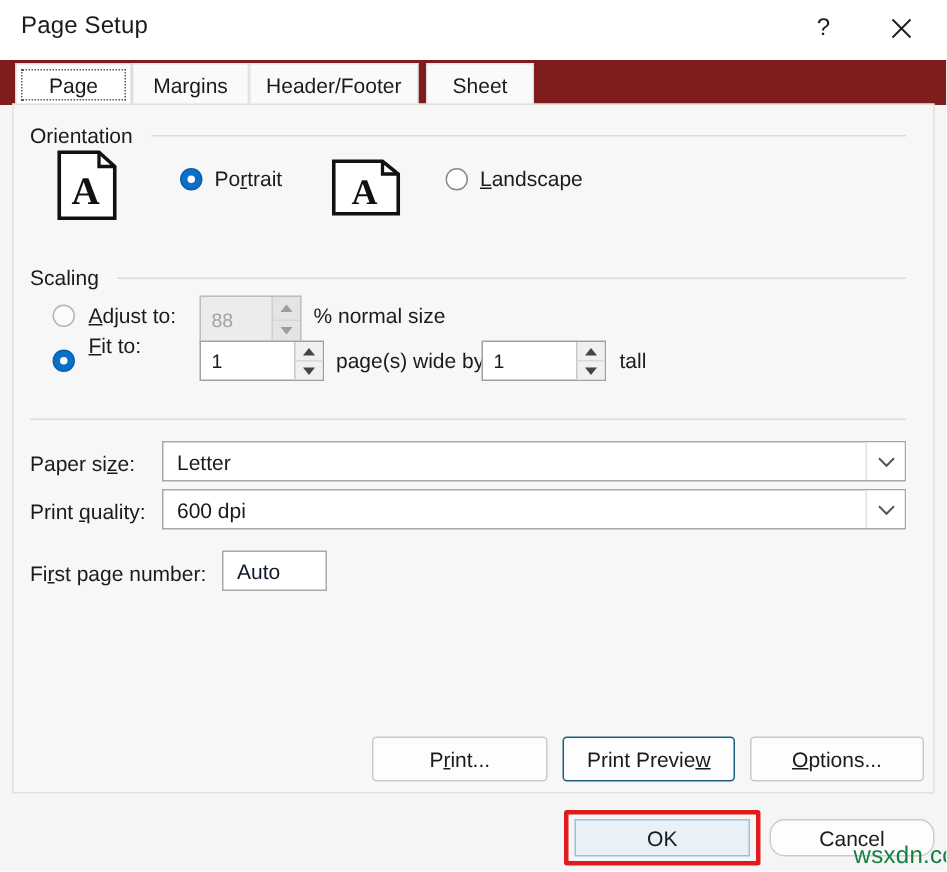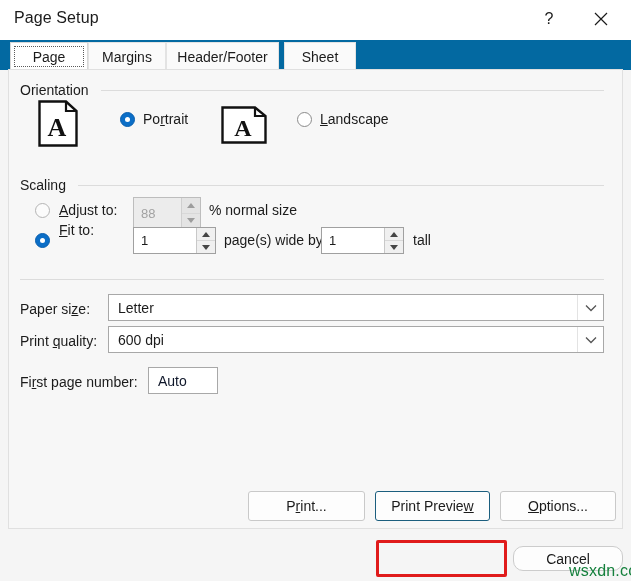--- a/index.html
+++ b/index.html
@@ -36,21 +36,21 @@
     cursor: default;
   }
   .tb-help { left: 531px; font-size: 16px; }
   .tb-close { left: 583px; }
   .tb-close svg { display: block; }
 
   
   .tabstrip {
     position: absolute; left: 0; top: 40px;
     width: 631px; height: 30px;
-    background: #0369a1;
+    background: #7f1d1d;
   }
   .tab {
     position: absolute; top: 2px; height: 28px;
     display: flex; align-items: center; justify-content: center;
     font-size: 14px; color: #1b1b1b;
     background: #ffffff;
     border-left: 1px solid #e3e3e3;
     border-right: 1px solid #e3e3e3;
     border-top: 1px solid #e3e3e3;
     cursor: default;
@@ -394,20 +394,23 @@
 
     <div class="btn default" style="left:366px; top:421px; width:115px; height:30px;">
       <span><span>Print Previe</span><u>w</u><span></span></span>
     </div>
 
     <div class="btn" style="left:491px; top:421px; width:116px; height:30px;">
       <span><span></span><u>O</u><span>ptions...</span></span>
     </div>
   </div>
 
+  <div class="btn ok" style="left:383px; top:546px; width:117px; height:25px;">
+    <span>OK</span>
+  </div>
   <div class="redbox" style="left:376px; top:540px; width:131px; height:37px;"></div>
 
   <div class="btn cancel" style="left:513px; top:546px; width:110px; height:25px;">
     <span>Cancel</span>
   </div>
 
   <div class="watermark" style="left:521px; top:562px;">wsxdn.com</div>
 
 </div>
 

